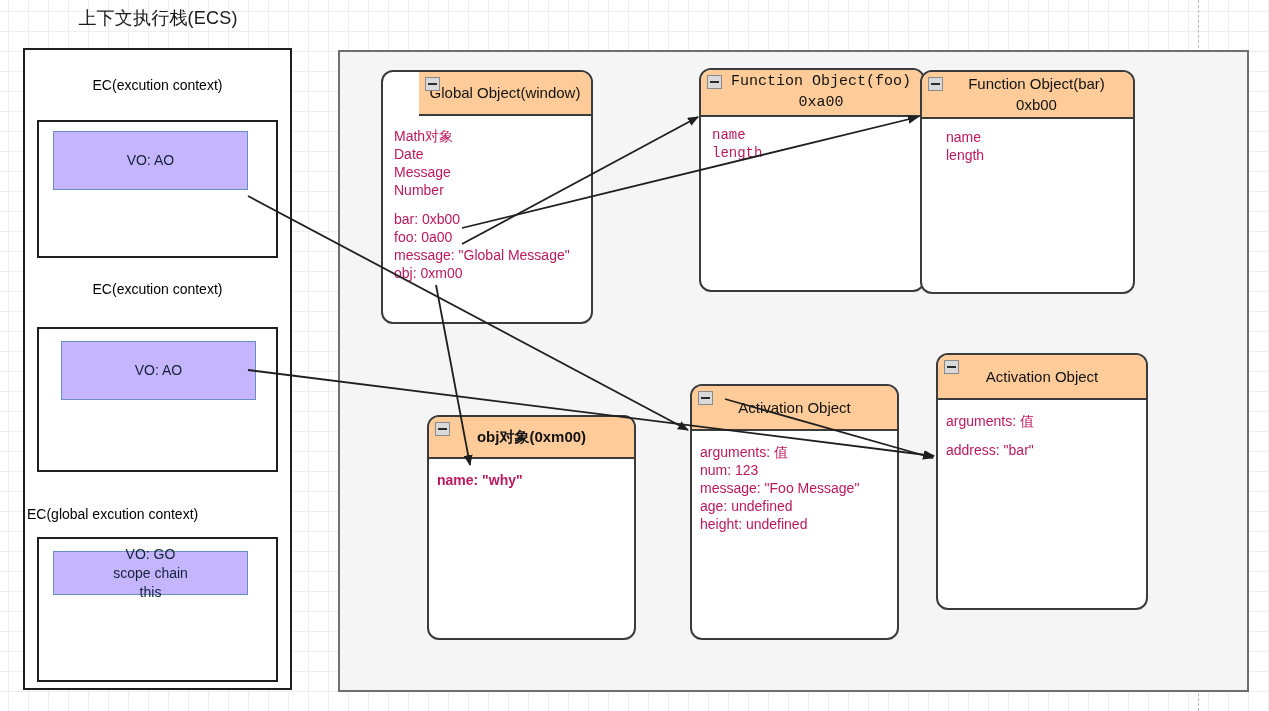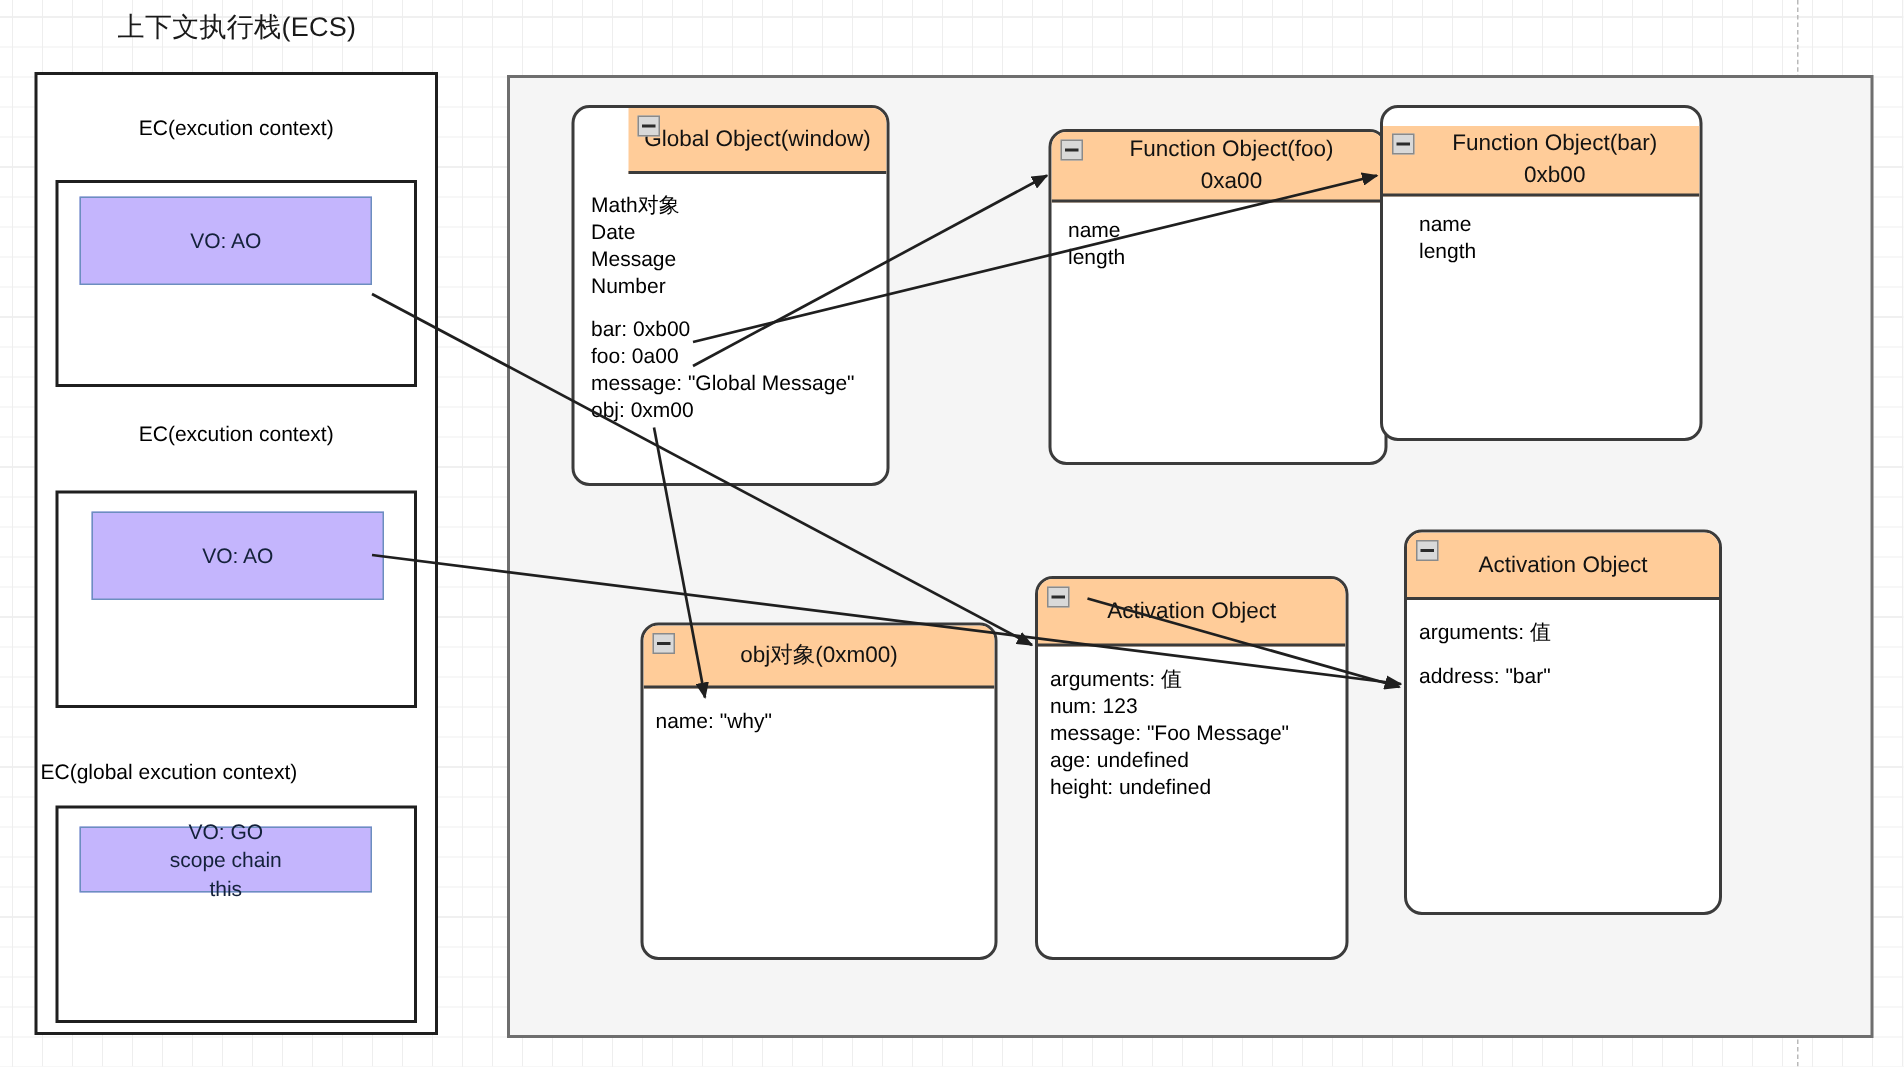--- a/index.html
+++ b/index.html
@@ -65,21 +65,21 @@
     padding:3px 6px 4px 6px;
   }
   .minus{
     position:absolute;left:6px;top:5px;width:15px;height:14px;
     background:#d9d9d9;border:1px solid #8a8a8a;box-sizing:border-box;
   }
   .minus:after{
     content:"";position:absolute;left:2px;top:5px;width:9px;height:2px;background:#2b2b2b;
   }
   .card-body{
-    padding:11px 0 0 11px;font-size:14px;line-height:18px;color:#000000;
+    padding:11px 0 0 11px;font-size:14px;line-height:18px;color:#be185d;
   }
   .card-body div{white-space:pre;}
   .gap{height:11px;}
   svg.arrows{position:absolute;left:0;top:0;width:1269px;height:711px;pointer-events:none;}
 </style>
 </head>
 <body>
 
 <div id="canvas"></div>
 <div class="pagebreak"></div>
@@ -121,45 +121,45 @@
     <div>Message</div>
     <div>Number</div>
     <div class="gap"></div>
     <div>bar: 0xb00</div>
     <div>foo: 0a00</div>
     <div>message: "Global Message"</div>
     <div>obj: 0xm00</div>
   </div>
 </div>
 
-<div class="card" style="left:699px;top:86px;width:226px;height:224px;">
+<div class="card" style="left:699px;top:68px;width:226px;height:224px;font-family:Liberation Mono, monospace;">
   <div class="card-head" style="height:47px;flex-direction:column;justify-content:center;padding-left:24px;">
     <span class="minus"></span>
     <span>Function Object(foo)</span>
     <span>0xa00</span>
   </div>
   <div class="card-body" style="padding-top:9px;">
     <div>name</div>
     <div>length</div>
   </div>
 </div>
 
 <div class="card" style="left:920px;top:70px;width:215px;height:224px;">
-  <div class="card-head" style="height:47px;flex-direction:column;justify-content:center;padding-left:24px;margin-top:12px;">
+  <div class="card-head" style="height:47px;flex-direction:column;justify-content:center;padding-left:24px;">
     <span class="minus"></span>
     <span>Function Object(bar)</span>
     <span>0xb00</span>
   </div>
   <div class="card-body" style="padding-top:9px;padding-left:24px;">
     <div>name</div>
     <div>length</div>
   </div>
 </div>
 
-<div class="card" style="left:427px;top:415px;width:238px;height:225px;">
+<div class="card" style="left:427px;top:415px;width:209px;height:225px;font-weight:bold;">
   <div class="card-head" style="height:42px;">
     <span class="minus"></span>
     <span>obj对象(0xm00)</span>
   </div>
   <div class="card-body" style="padding-top:12px;padding-left:8px;">
     <div>name: "why"</div>
   </div>
 </div>
 
 <div class="card" style="left:690px;top:384px;width:209px;height:256px;">

